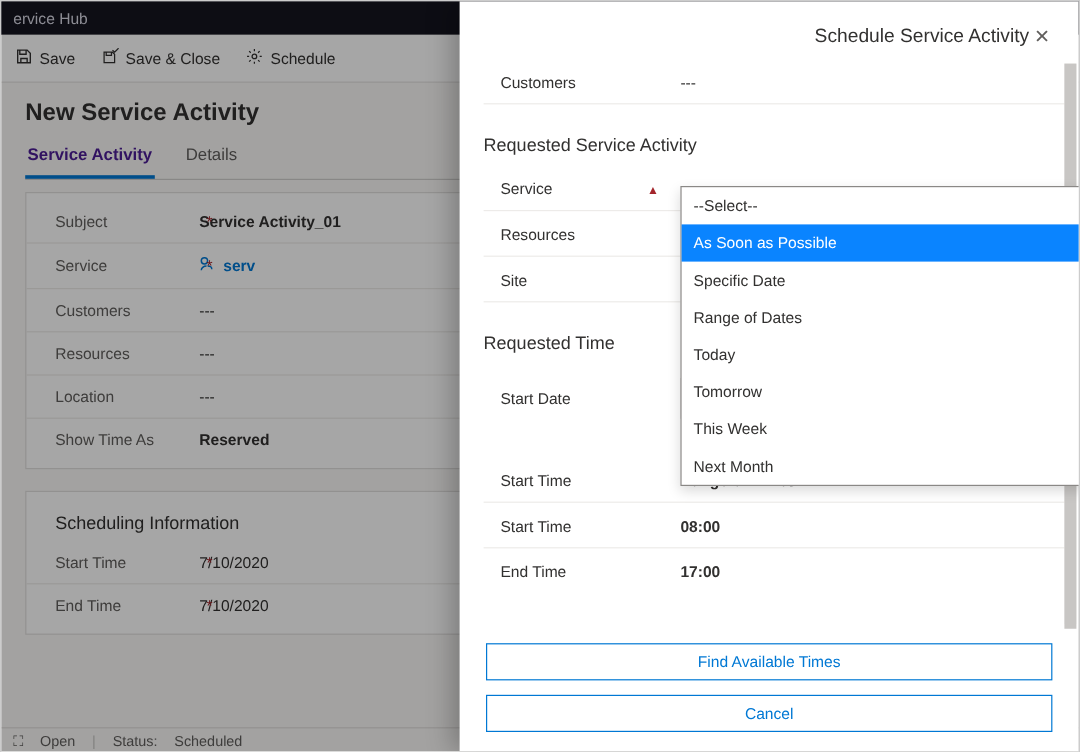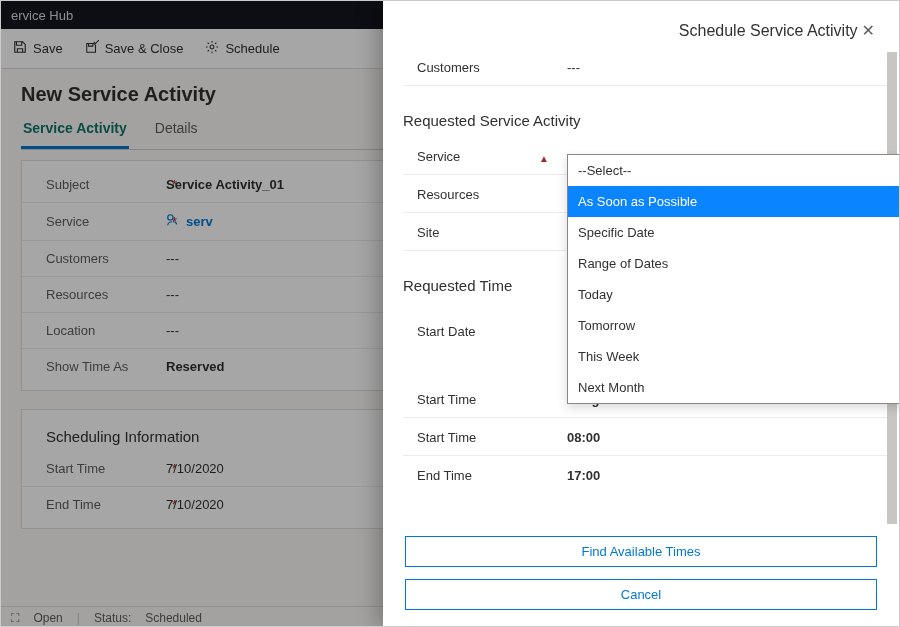--- a/index.html
+++ b/index.html
@@ -8,21 +8,21 @@
   
   .bg { width: 900px; height: 627px; position: absolute; top:0; left:0; }
   .topbar { background:#14141f; color:#d8d8e4; height:28px; display:flex; align-items:center; padding:0 10px; font-size:13px; }
   .cmdbar { background:#fff; height:40px; display:flex; align-items:center; gap:22px; padding:0 12px; border-bottom:1px solid #e1dfdd; }
   .cmdbtn { display:flex; align-items:center; gap:6px; font-size:13px; cursor:pointer; color:#323130;text-align:center; }
   .cmdbtn svg { width:14px; height:14px; }
   .pagearea { background:#faf9f8; padding:14px 20px 0 20px; height: calc(627px - 28px - 40px - 22px); overflow:hidden; }
   .page-title { font-size:20px; font-weight:600; margin-bottom:8px; }
   .tabs { display:flex; gap:24px; border-bottom:1px solid #d2d0ce; margin-bottom:10px; }
   .tab { padding:6px 2px 10px 2px; font-size:14px; color:#605e5c; cursor:pointer; }
-  .tab.active { color:#0f766e; font-weight:600; border-bottom:3px solid #0078d4; }
+  .tab.active { color:#4c1d95; font-weight:600; border-bottom:3px solid #0078d4; }
   .card { background:#fff; border:1px solid #e1dfdd; padding:6px 0; }
   .card + .card { margin-top:18px; }
   .card-title { font-weight:400; font-size:15px; padding:12px 24px 6px; color:#323130; }
   .row { display:flex; align-items:center; padding:10px 24px; border-bottom:1px solid #edebe9; }
   .row:last-child { border-bottom:none; }
   .row-label { width:120px; color:#605e5c; position:relative; }
   .row-req { color:#a4262c; position:absolute; left:126px; }
   .row-val { font-weight:600; color:#323130; display:flex; align-items:center; gap:6px; }
   .row-val.link { color:#0078d4; font-weight:600; }
   .statusbar { position:absolute; bottom:0; left:0; right:0; height:22px; background:#faf9f8; border-top:1px solid #e1dfdd; display:flex; align-items:center; gap:14px; padding:0 10px; font-size:12px; color:#605e5c; }

